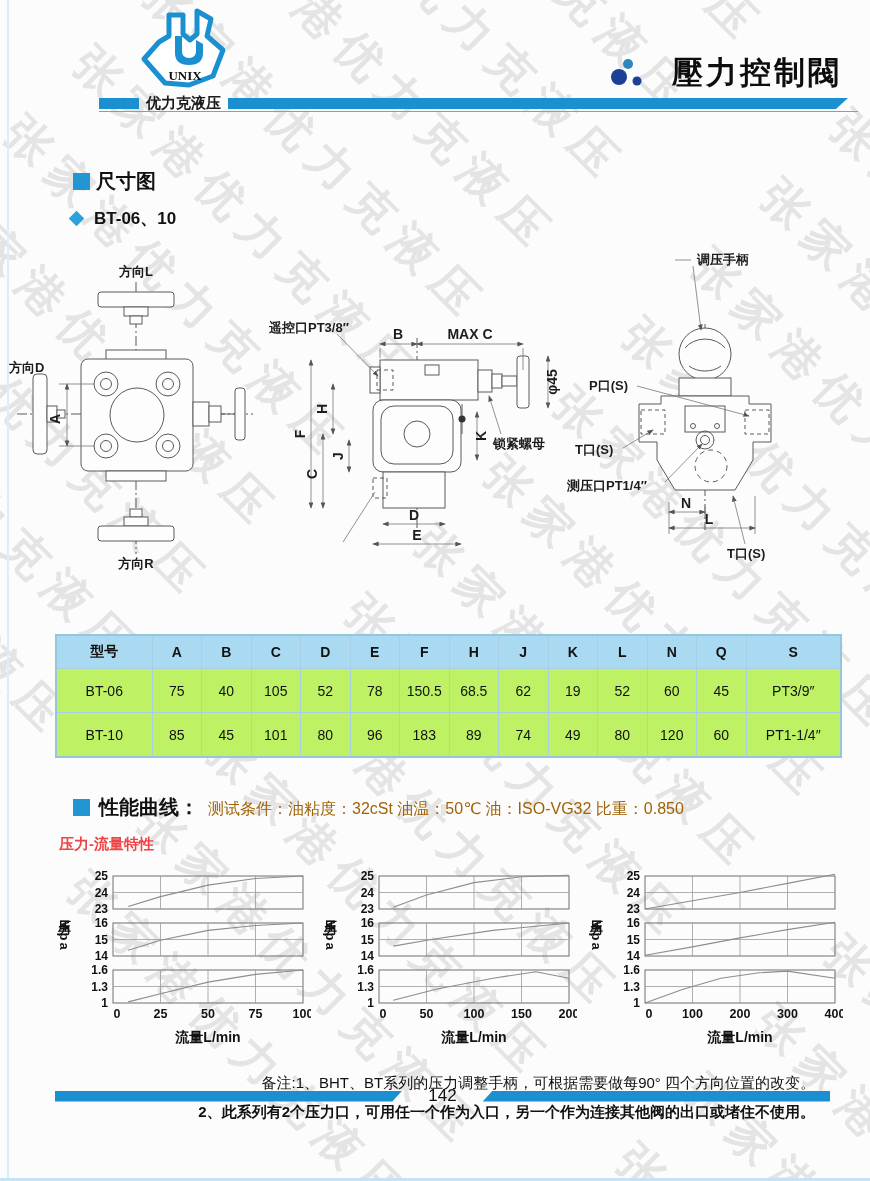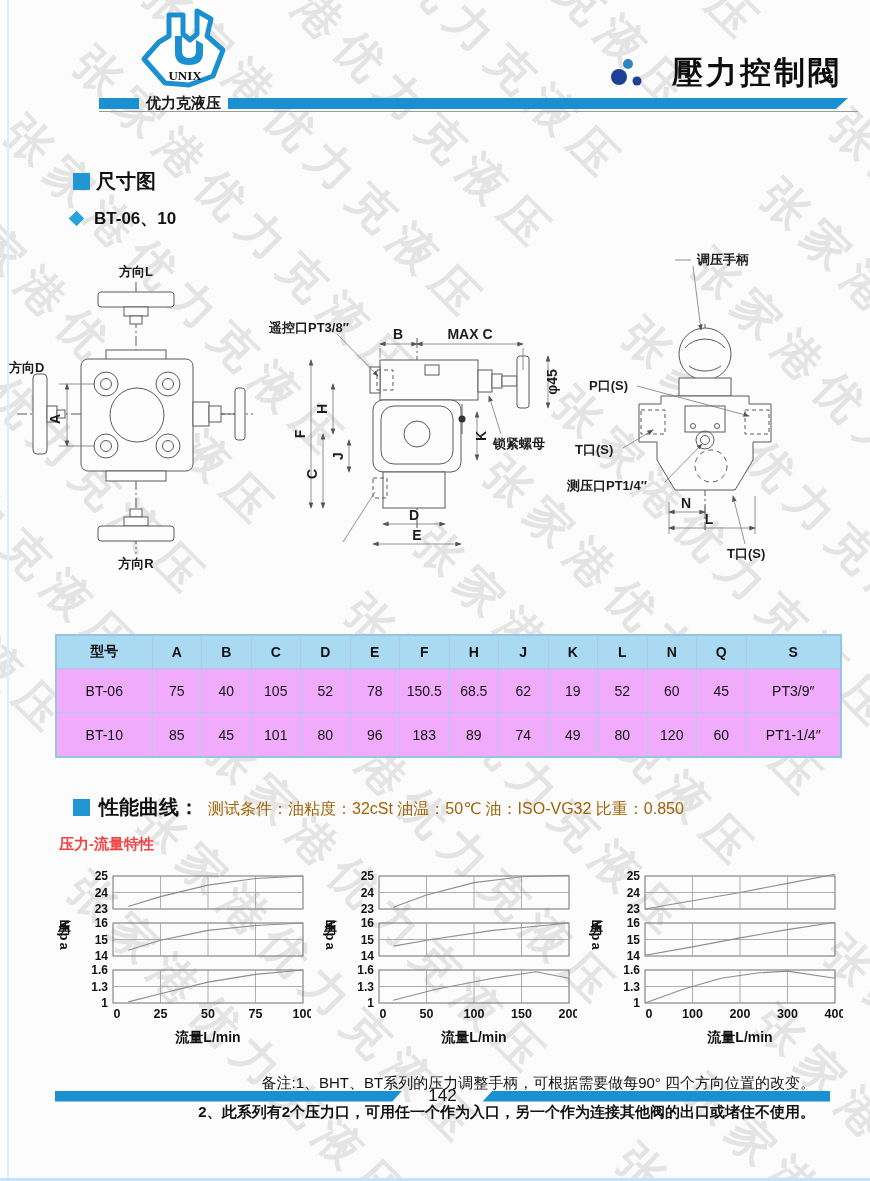--- a/index.html
+++ b/index.html
@@ -40,21 +40,21 @@
   .fig-mid{margin-top:40px;}
   .fig-right{margin-top:-14px;}
   .dwg{stroke:#5a5a5a;stroke-width:1;fill:none;}
   .dwg-fill{fill:#fdfdfd;stroke:#5a5a5a;stroke-width:1;}
   .dwg-txt{font-size:13px;fill:#1c1c1c;stroke:none;font-weight:bold;}
   .dim-txt{font-size:14px;fill:#1c1c1c;stroke:none;font-weight:bold;}
   .thin{stroke:#777;stroke-width:0.8;}
 
   
   table.dim{border-collapse:collapse;table-layout:fixed;width:787px;margin-top:60px;
-    border:2px solid #95c6e0;background:#f0abfc;}
+    border:2px solid #95c6e0;background:#bef264;}
   table.dim th,table.dim td{border:1px solid #a9cfe4;text-align:center;font-size:14px;color:#111;}
   table.dim th{background:#a9daf2;height:30px;font-weight:bold;}
   table.dim td{height:41px;font-weight:normal;}
 
   
   .perf-head{display:flex;align-items:baseline;gap:9px;margin:36px 0 0 18px;}
   .perf-head .sec-square{align-self:center;}
   .perf-head .t{font-size:20px;font-weight:bold;color:#111;white-space:nowrap;}
   .perf-head .cond{font-size:16px;color:#a16207;white-space:nowrap;}
   .perf-sub{margin:14px 0 0 4px;font-size:15px;font-weight:bold;color:#ef4444;}

